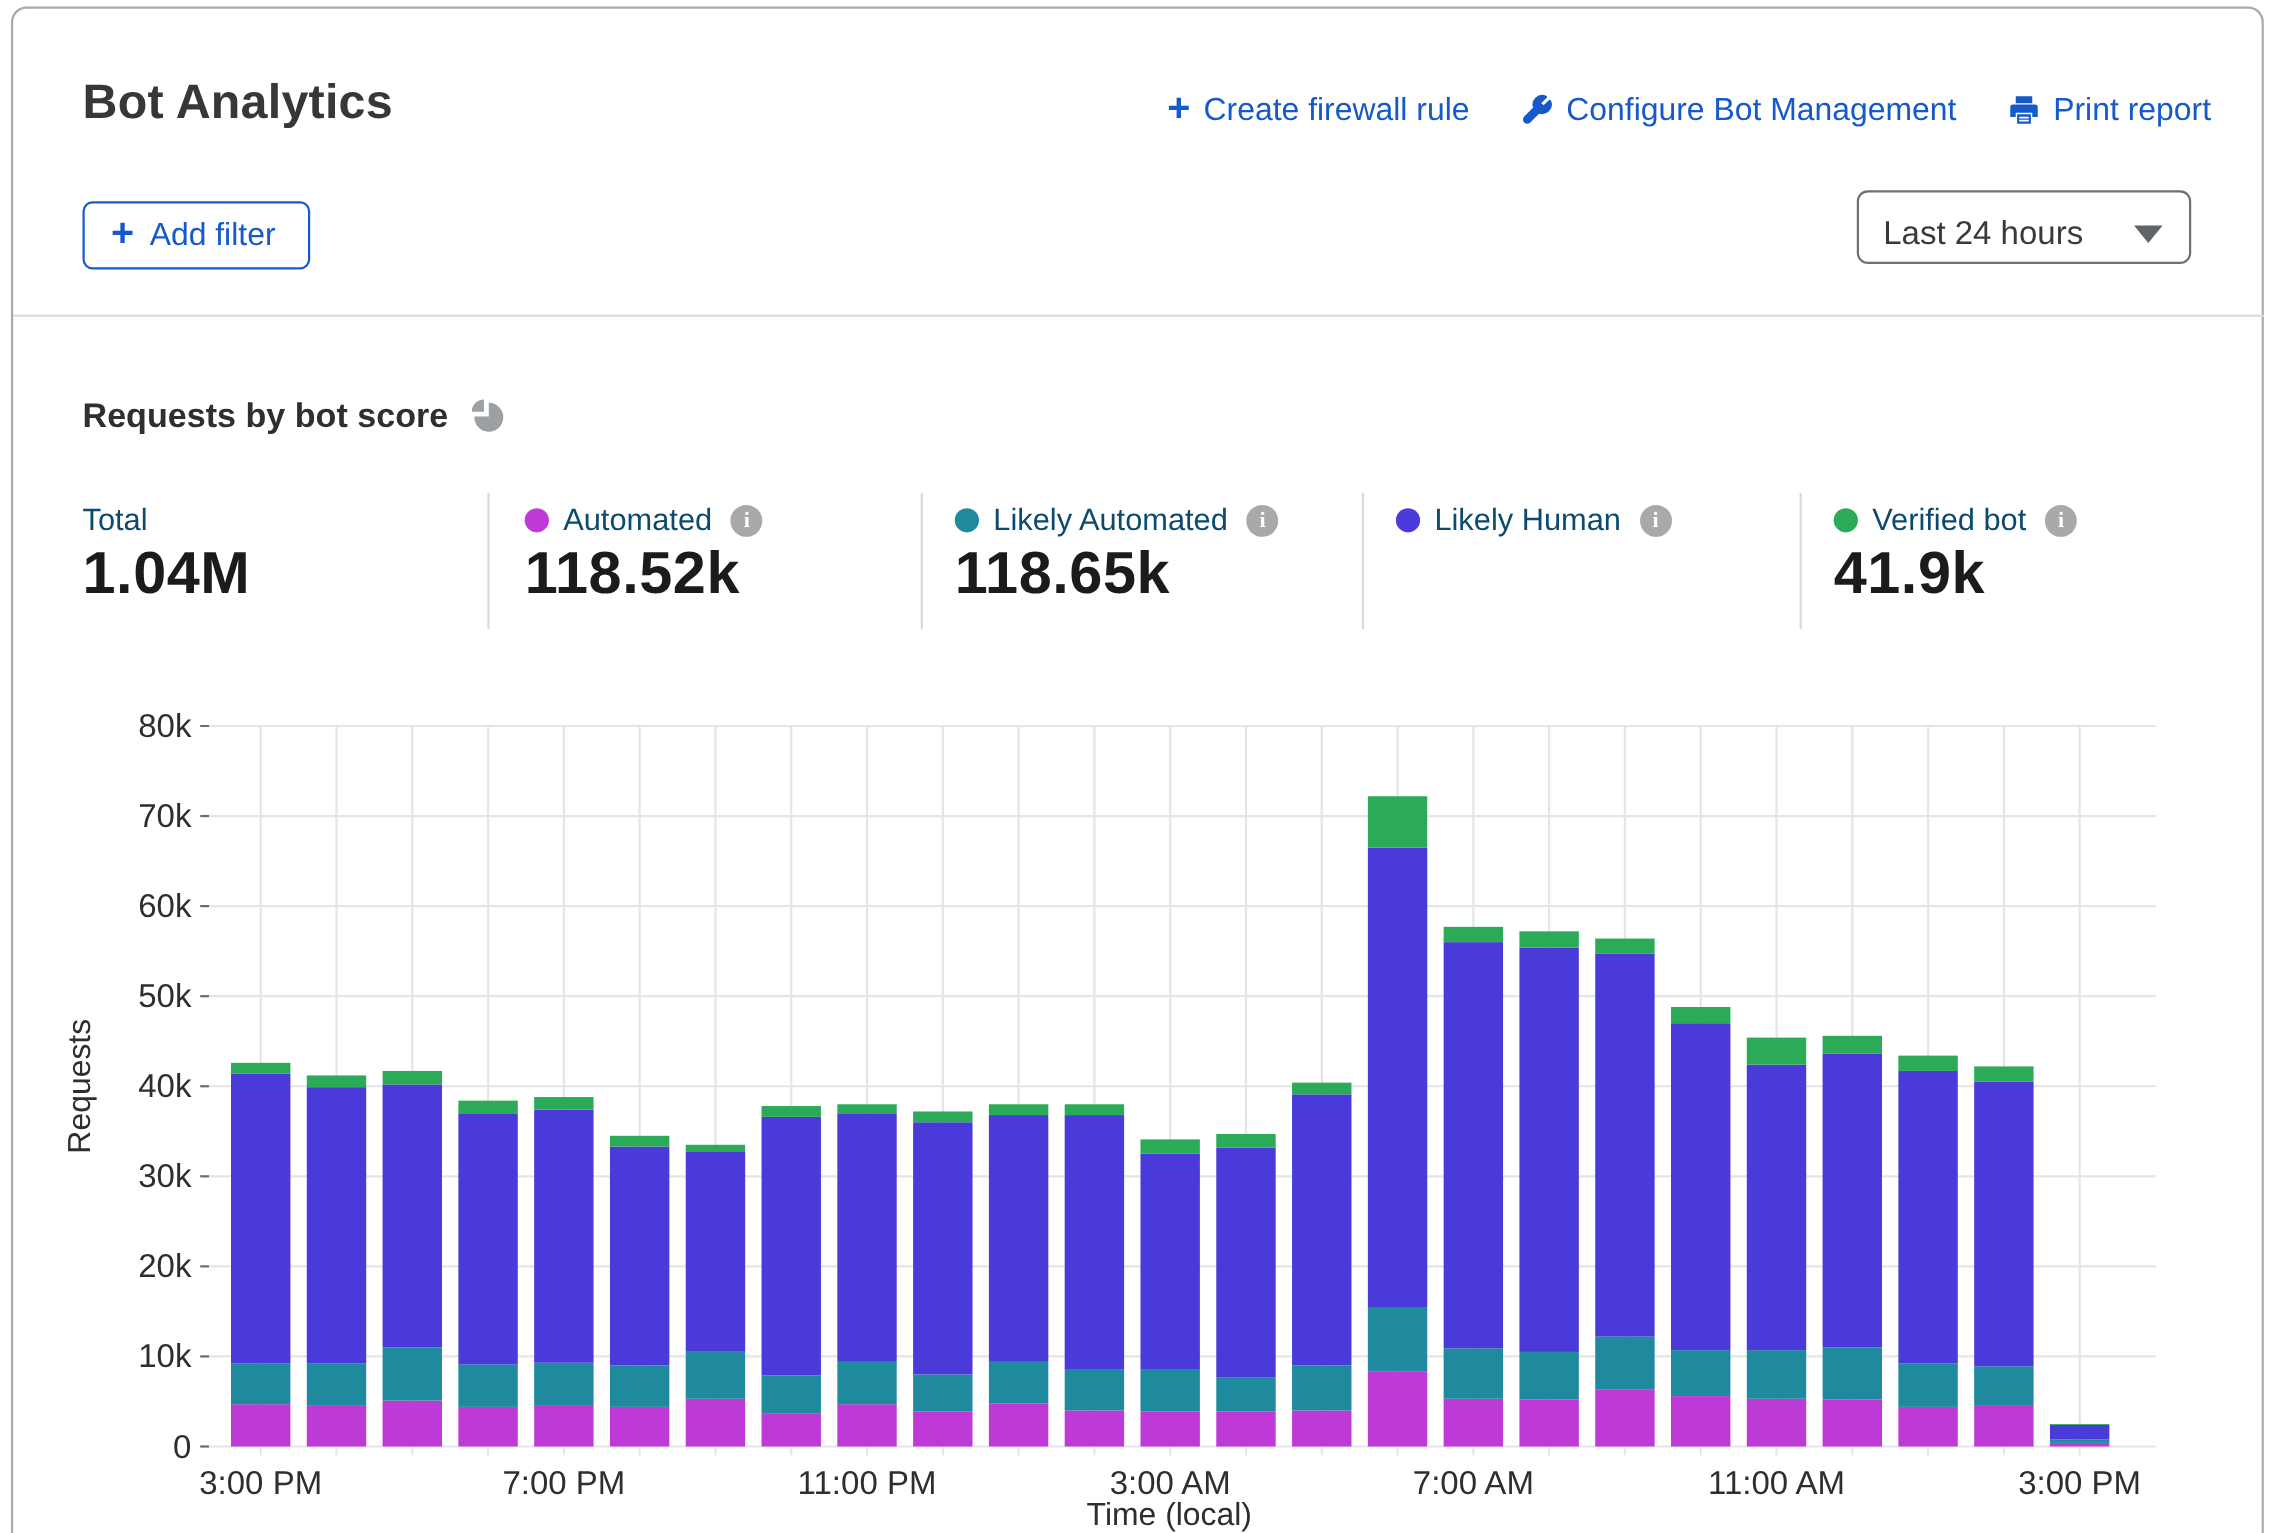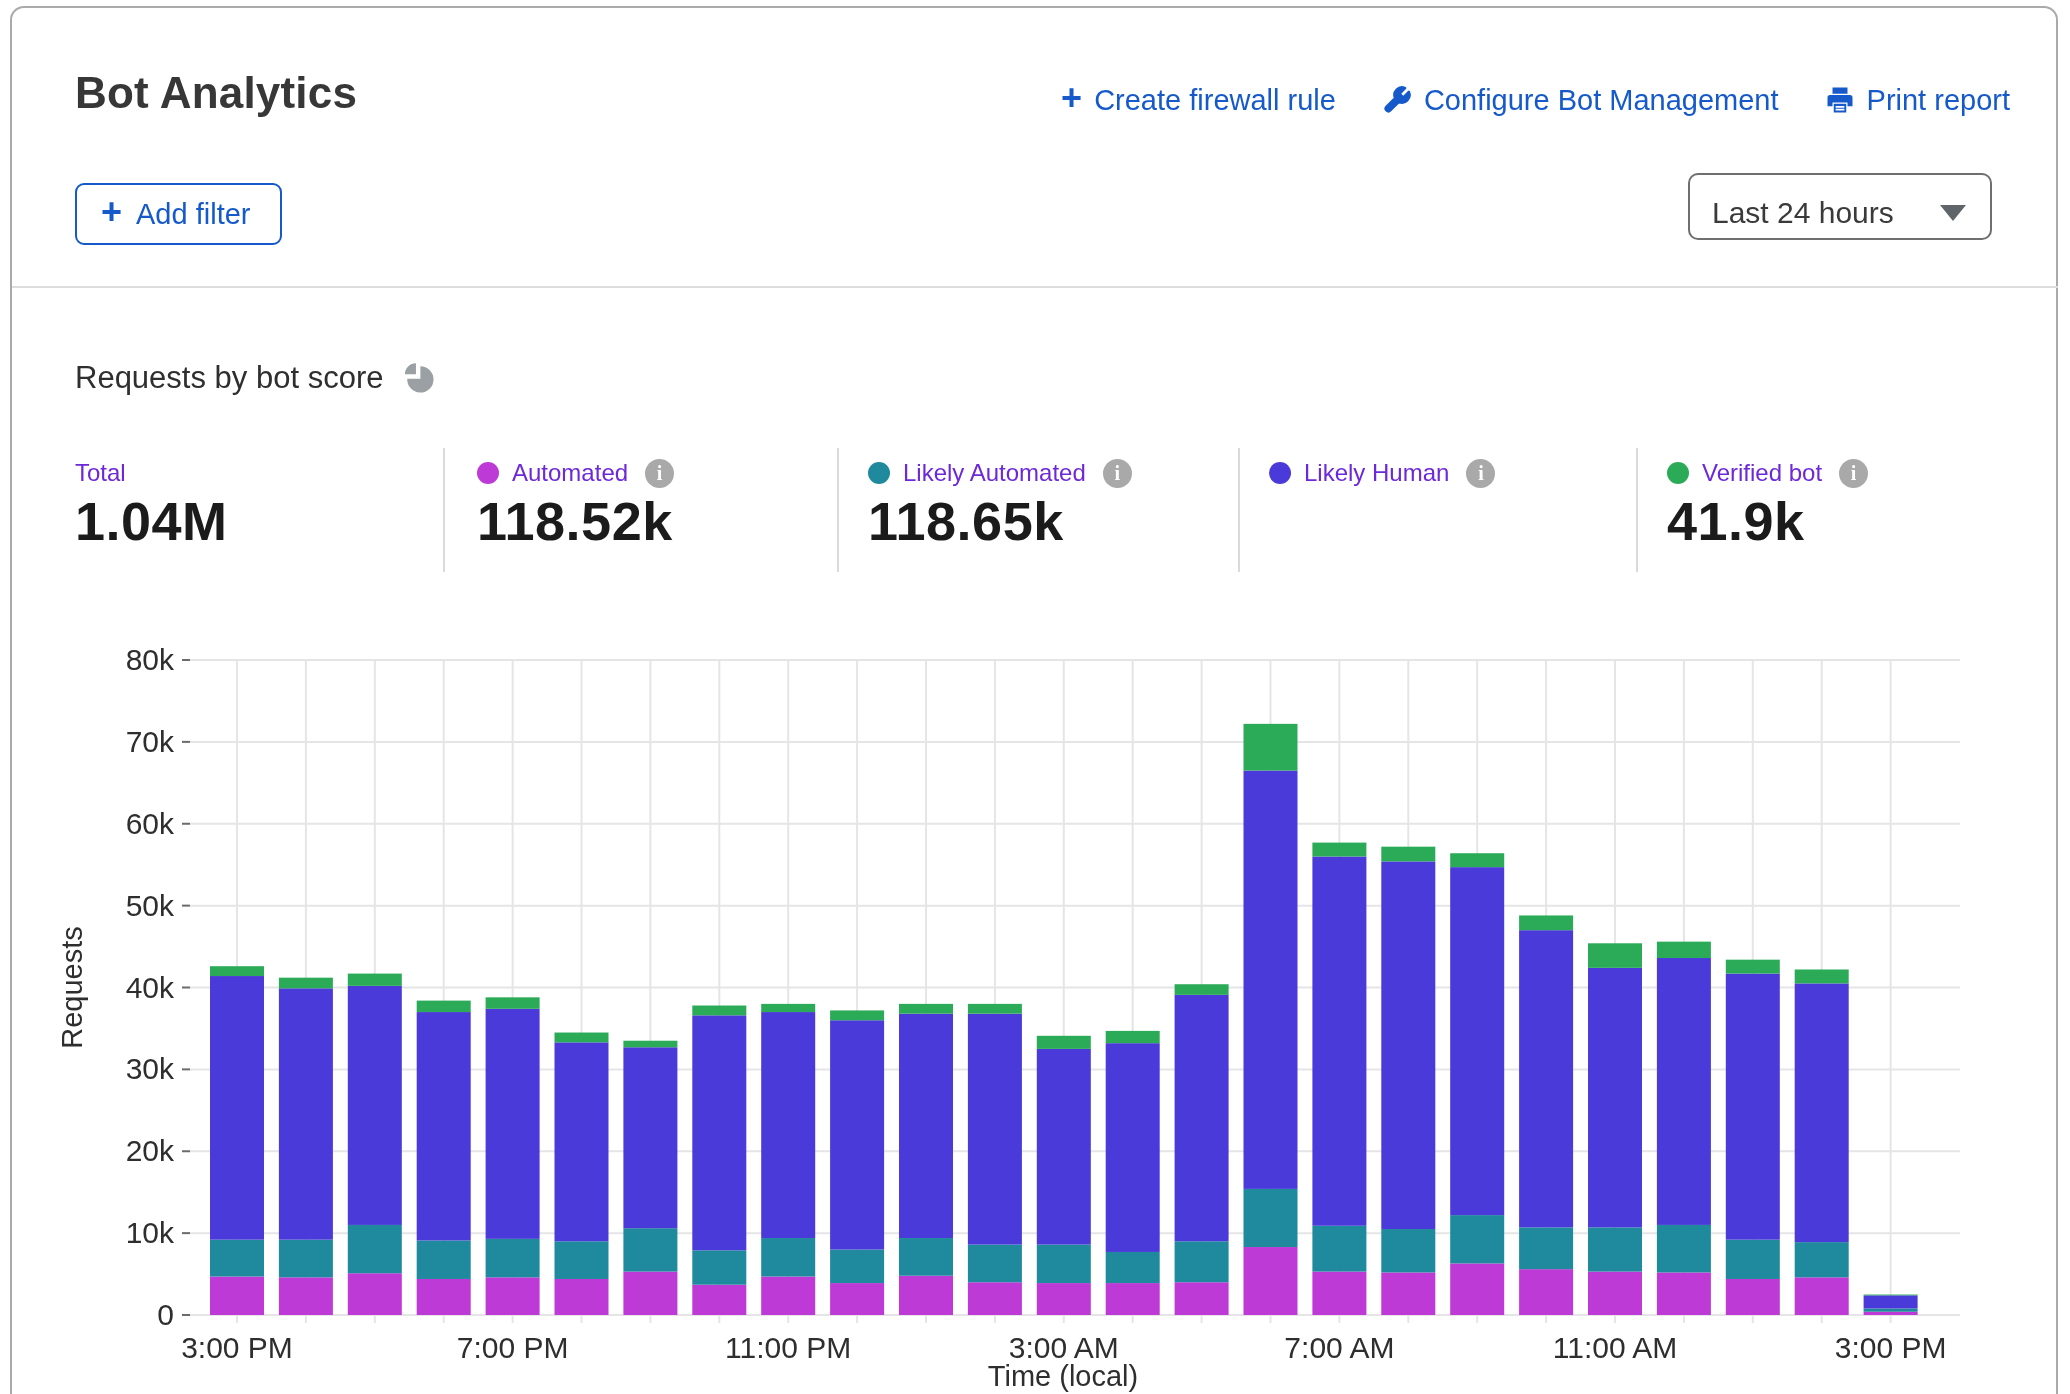--- a/index.html
+++ b/index.html
@@ -17,26 +17,26 @@
           font-size:29px; display:flex; align-items:center; gap:14px; cursor:pointer;
           font-family:"Liberation Sans", sans-serif; }
   .time-select { position:absolute; top:173px; right:78px; width:304px; height:67px;
           border:2px solid #6f6f6f; border-radius:10px; background:#fff; display:flex;
           align-items:center; justify-content:space-between; padding:13px 24px 0 22px;
           font-size:30px; color:#3a3a3a; cursor:pointer; }
   .caret-down { width:0; height:0; border-left:13px solid transparent; border-right:13px solid transparent;
           border-top:16px solid #5f6569; }
   .header-divider { position:absolute; left:12px; top:286px; width:2046px; height:0; border-top:2px solid #dcdcdc; }
   .section-title-row { position:absolute; left:75px; top:360px; display:flex; align-items:center; gap:18px; }
-  .section-title { font-size:31px; font-weight:400; color:#2f2f2f; }
+  .section-title { font-size:31px; font-weight:700; color:#2f2f2f; }
   .stats-row { position:absolute; left:0; top:448px; width:2070px; height:130px; }
   .stat-col { position:absolute; top:8px; }
   .stat-divider { position:absolute; top:0; width:0; height:124px; border-left:2px solid #dadada; }
   .stat-label-row { display:flex; align-items:center; gap:13px; height:34px; }
-  .stat-label { font-size:24px; color:#6d28d9; }
+  .stat-label { font-size:28px; color:#0c4a6e; }
   .legend-dot { width:22px; height:22px; border-radius:50%; flex:0 0 auto; }
   .info-icon { width:29px; height:29px; border-radius:50%; background:#a9a9a9; color:#fff;
           font-size:20px; font-weight:700; display:flex; align-items:center; justify-content:center;
           font-family:"Liberation Serif", serif; cursor:pointer; margin-left:4px; }
   .stat-value { font-size:54px; font-weight:700; color:#1b1b1b; letter-spacing:.5px; }
   #chart-svg { position:absolute; left:60px; top:620px; }
   .axis-text { fill:#2e2e2e; }
 </style>
 </head>
 <body>

